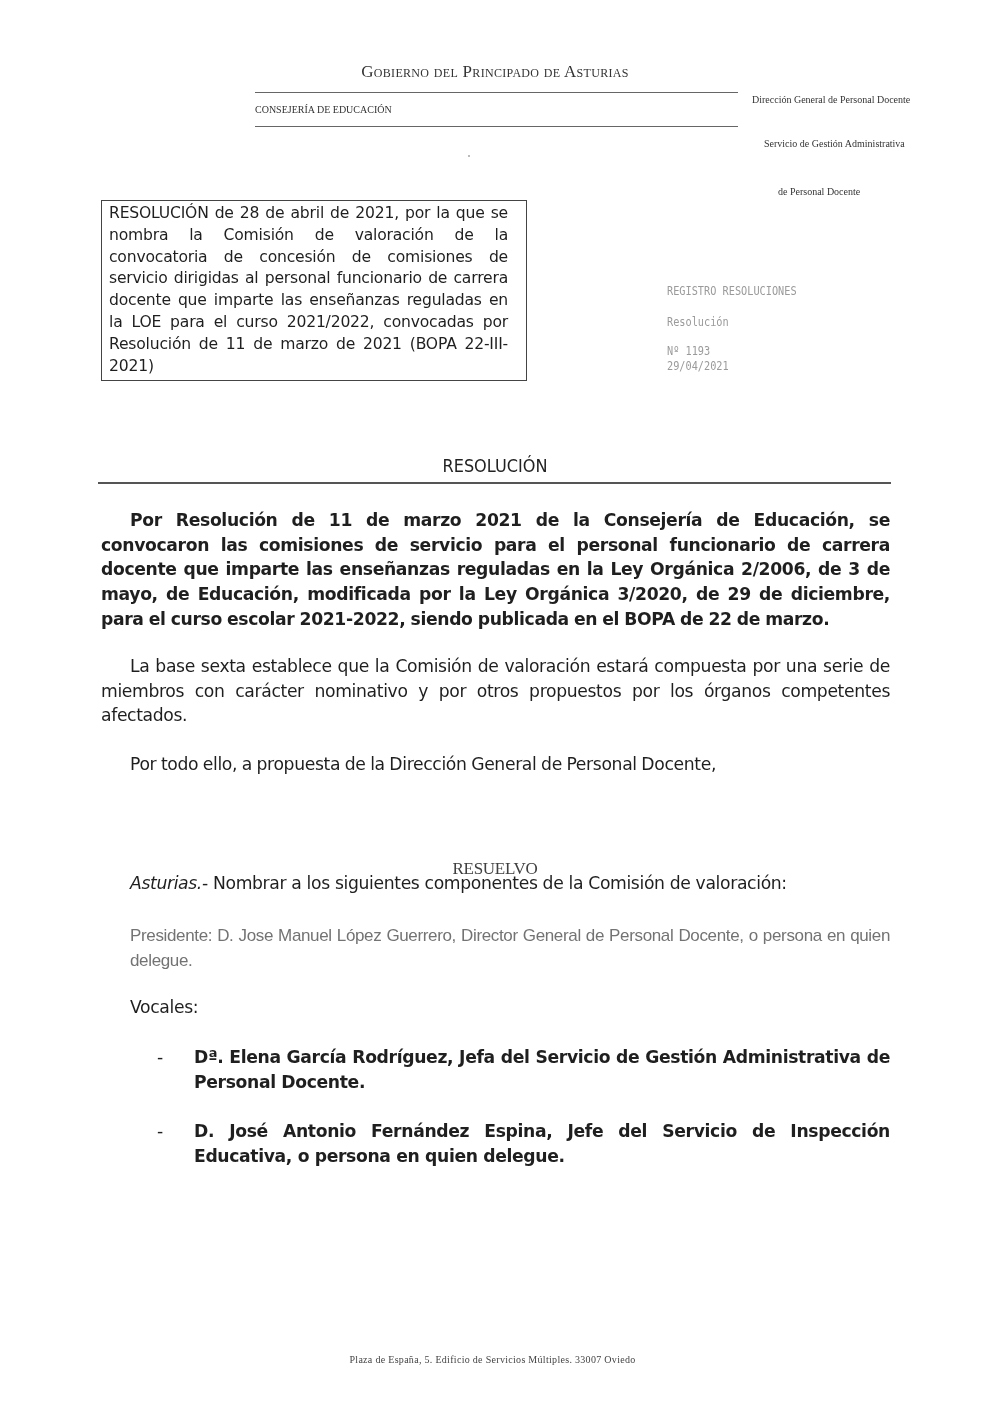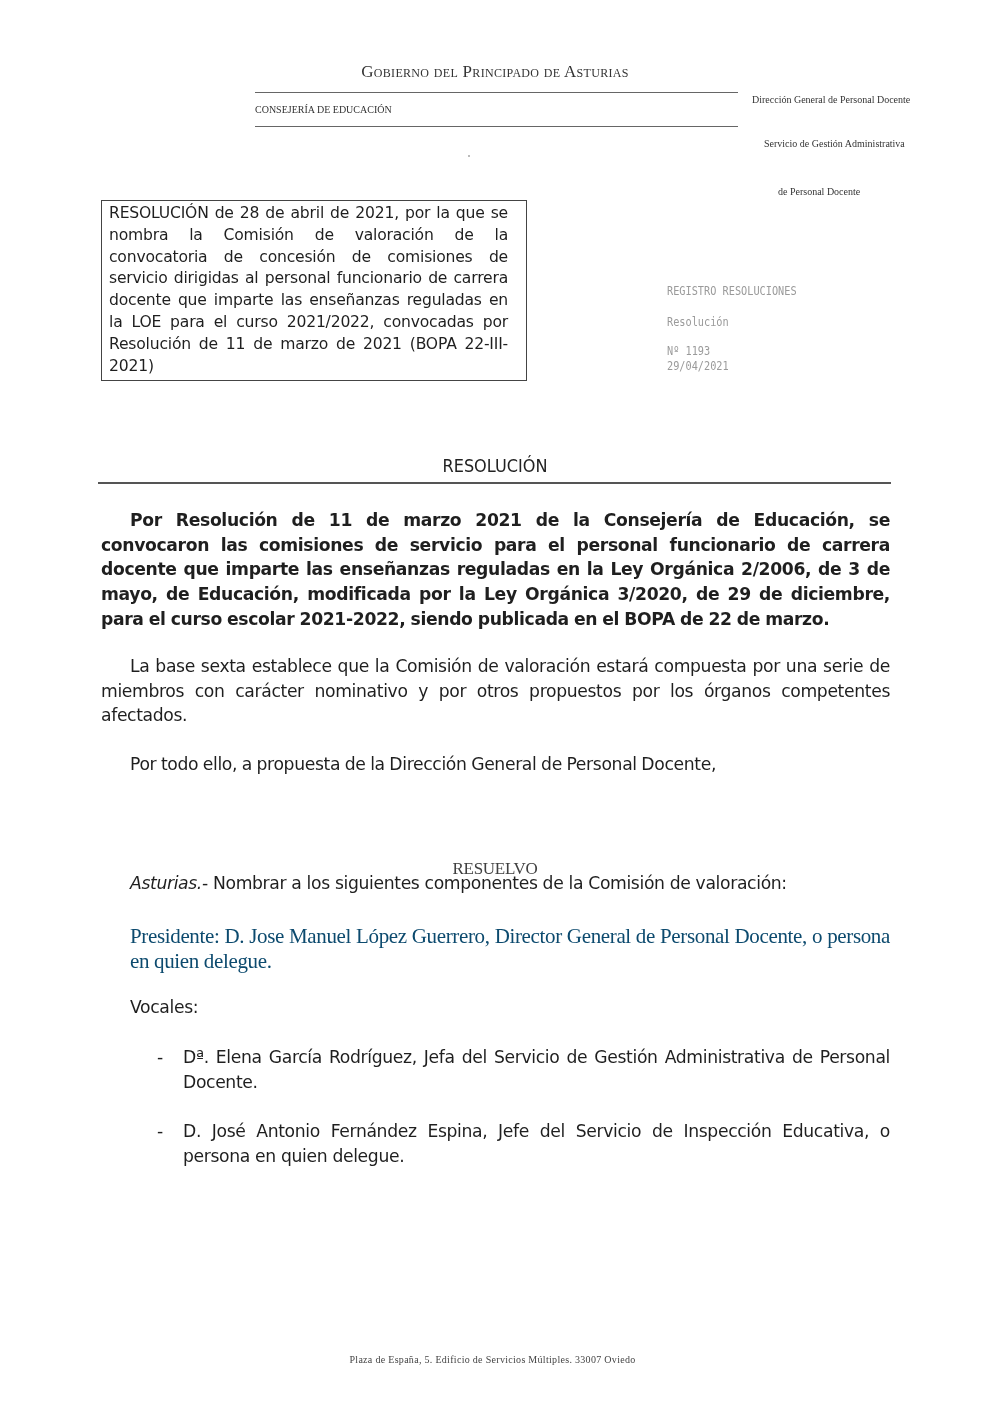--- a/index.html
+++ b/index.html
@@ -19,25 +19,25 @@
     .res-title { left: 100px; top: 456px; width: 790px; text-align: center; font-family: "DejaVu Sans", sans-serif; font-size: 17.5px; color: #222; transform: scaleX(0.92); }
     .res-line { left: 98px; top: 482px; width: 793px; height: 0; border-top: 2px solid #555; }
     .body { left: 101px; width: 789px; font-family: "DejaVu Sans", sans-serif; font-size: 17.2px; line-height: 24.7px; text-align: justify; color: #1f1f1f; letter-spacing: -0.35px; word-spacing: -0.5px; }
     .body.ind { text-indent: 29px; }
     .p1 { top: 508px; font-weight: bold; }
     .p2 { top: 654px; }
     .p3 { top: 752px; }
     .resuelvo { left: 100px; top: 826px; width: 790px; text-align: center; font-family: Liberation Serif, serif; font-size: 17px; color: #404040; letter-spacing: -0.3px; margin-top: 33px; }
     .primero { left: 130px; top: 873px; font-family: "DejaVu Sans", sans-serif; font-size: 17.2px; color: #1f1f1f; letter-spacing: -0.35px; }
     .primero i { font-style: italic; }
-    .pres { left: 130px; top: 924px; width: 760px; font-family: Liberation Serif, serif; font-size: 21px; line-height: 24.7px; color: #0c4a6e; letter-spacing: -0.35px; text-align: justify; }
+    .pres { left: 130px; top: 924px; width: 760px; font-family: Liberation Sans, sans-serif; font-size: 17px; line-height: 24.7px; color: #737373; letter-spacing: -0.35px; text-align: justify; }
     .vocales { left: 130px; top: 997px; font-family: "DejaVu Sans", sans-serif; font-size: 17.2px; color: #1f1f1f; letter-spacing: -0.35px; }
     .item { left: 157px; width: 733px; font-family: "DejaVu Sans", sans-serif; font-size: 17.2px; line-height: 24.7px; color: #1f1f1f; letter-spacing: -0.35px; }
     .item .dash { position: absolute; left: 0; top: 0; }
-    .item .txt { display: block; margin-left: 26px; text-align: justify; }
+    .item .txt { display: block; margin-left: 37px; text-align: justify; font-weight: bold; }
     .item1 { top: 1045px; }
     .item2 { top: 1119px; }
     .footer { left: 0; top: 1354px; width: 985px; text-align: center; font-family: "Liberation Serif", serif; font-size: 10px; color: #444; letter-spacing: 0.3px; }
     .dot { left: 468px; top: 155px; width: 2px; height: 2px; background: #bbb; }
   </style>
 </head>
 <body>
 
 <div class="abs hdr-title">Gobierno del Principado de Asturias</div>
 <div class="abs hdr-line1"></div>

